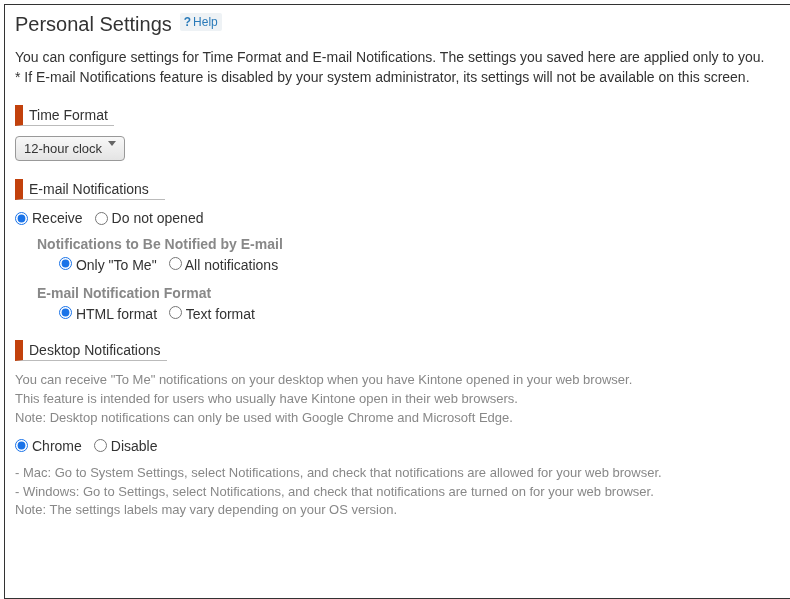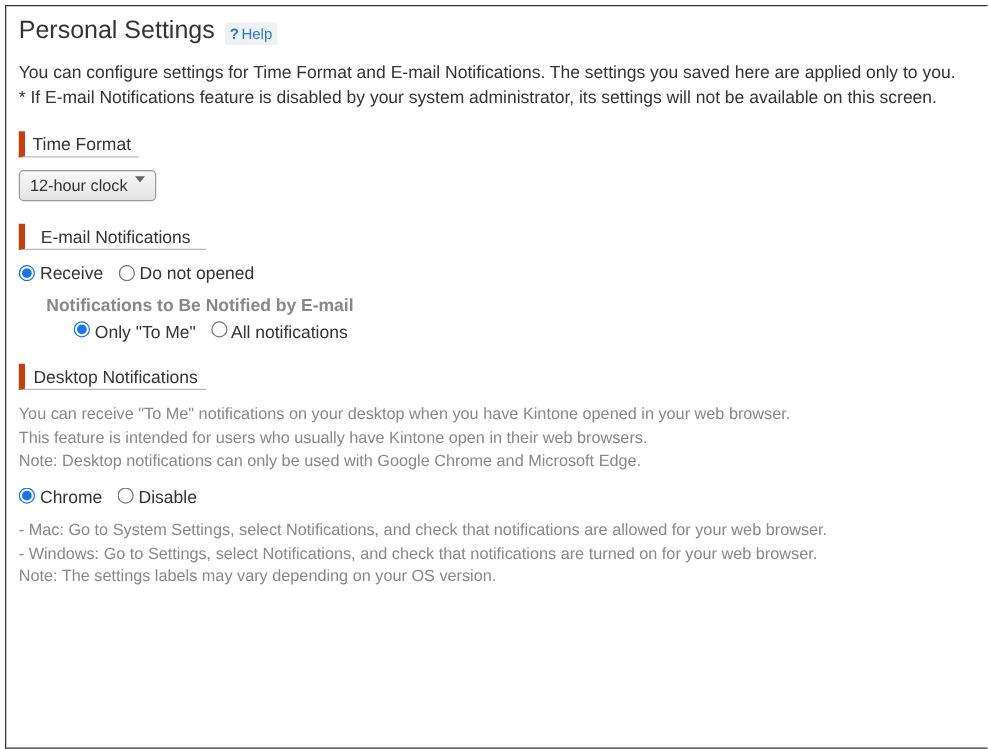--- a/index.html
+++ b/index.html
@@ -11,21 +11,21 @@
       padding: 4px;
     }
     .frame {
       border: 1px solid #333;
       width: 788px;
       height: 595px;
       padding: 8px 10px;
     }
     .title-row {
       display: flex;
-      align-items: flex-end;
+      align-items: flex-start;
       gap: 8px;
       margin-bottom: 12px;
     }
     h1 {
       font-size: 20px;
       font-weight: normal;
       color: #333;
     }
     .help-badge {
       background: #eef2f5;
@@ -41,30 +41,30 @@
       color: #2b7bb9;
       font-weight: bold;
     }
     .intro {
       color: #333;
       font-size: 14px;
       line-height: 1.4;
       margin-bottom: 18px;
     }
     .section-heading {
-      border-left: 5px solid #c2410c;
+      border-left: 8px solid #c2410c;
       border-bottom: 1px solid #bbb;
       padding: 2px 6px 2px 6px;
       font-size: 14px;
       color: #333;
       margin-bottom: 10px;
       display: inline-block;
       min-width: 95px;
     }
-    .section-heading.wider { min-width: 150px; text-align: center; }
+    .section-heading.wider { min-width: 150px; }
     .section { margin-bottom: 18px; }
     .dropdown {
       display: inline-flex;
       gap: 6px;
       border: 1px solid #999;
       border-radius: 4px;
       padding: 4px 8px;
       background: linear-gradient(#f8f8f8, #e4e4e4);
       font-size: 13px;
       color: #333;
@@ -166,20 +166,33 @@
           <input type="radio" name="notified-by" checked="" style="">
           <span>Only "To Me"</span>
         </label>
         <label class="opt">
           <input type="radio" name="notified-by" style="">
           <span>All notifications</span>
         </label>
       </div>
     </div>
 
+    <div class="sub-block">
+      <div class="sub-title">E-mail Notification Format</div>
+      <div class="sub-options">
+        <label class="opt">
+          <input type="radio" name="email-format" checked="" style="">
+          <span>HTML format</span>
+        </label>
+        <label class="opt">
+          <input type="radio" name="email-format" style="">
+          <span>Text format</span>
+        </label>
+      </div>
+    </div>
   </div>
 
   <div class="section">
     <div class="section-heading wider">Desktop Notifications</div>
 
     <div class="desc">
       <p>You can receive "To Me" notifications on your desktop when you have Kintone opened in your web browser.</p>
       <p>This feature is intended for users who usually have Kintone open in their web browsers.</p>
       <p>Note: Desktop notifications can only be used with Google Chrome and Microsoft Edge.</p>
     </div>

